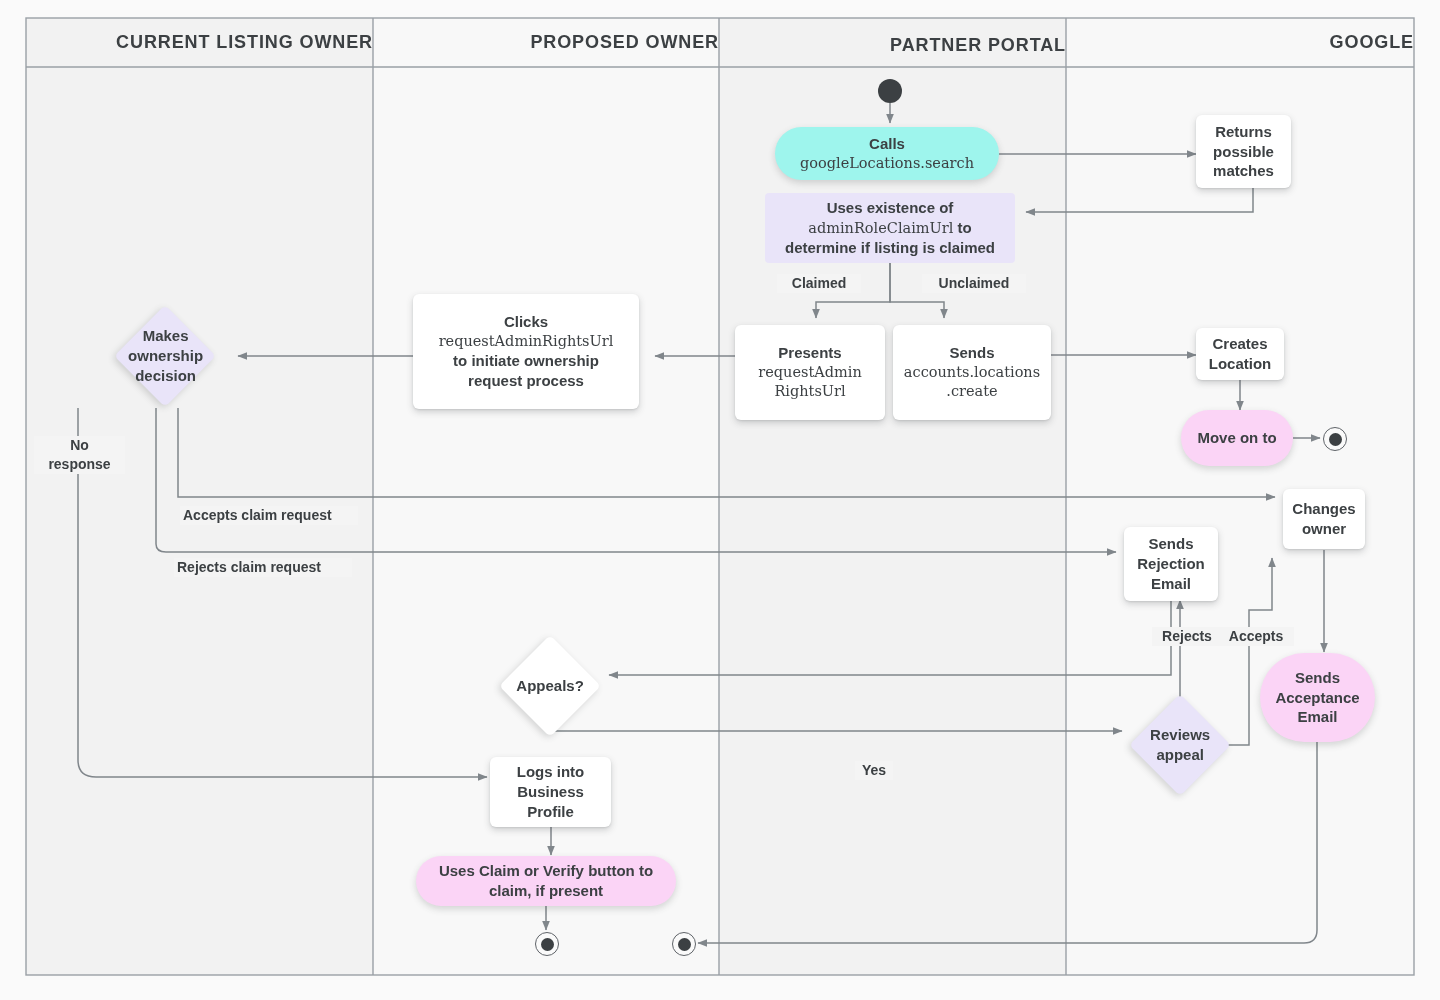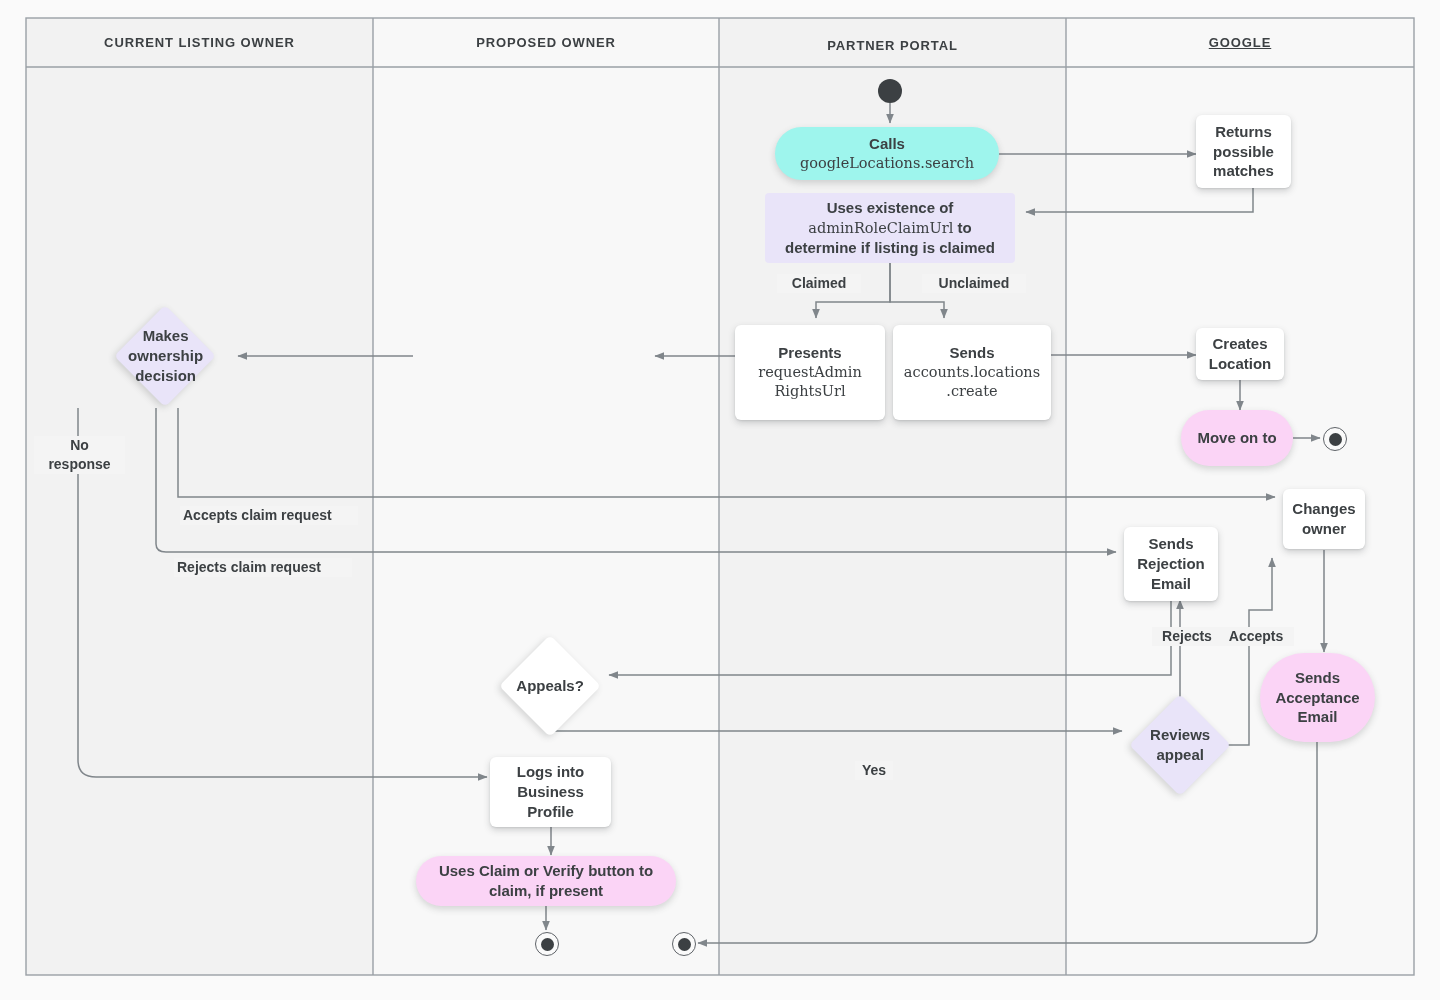--- a/index.html
+++ b/index.html
@@ -7,22 +7,22 @@
     width:1440px;height:1000px;
     background:#fafafa;
     font-family:"Liberation Sans", sans-serif;
     overflow:hidden;
   }
   #stage{position:relative;width:1440px;height:1000px;}
   svg#wires{position:absolute;left:0;top:0;width:1440px;height:1000px;}
 
   .lane-head{
     position:absolute;
-    display:flex;align-items:center;justify-content:center;
-    font-size:13px;font-weight:700;letter-spacing:.9px;
+    display:flex;align-items:center;justify-content:flex-end;
+    font-size:18px;font-weight:700;letter-spacing:.9px;
     color:#3c4043;
     text-transform:uppercase;
   }
   .node{
     position:absolute;
     display:flex;align-items:center;justify-content:center;
     text-align:center;
     box-sizing:border-box;
     color:#3c4043;
     font-size:15px;font-weight:700;
@@ -146,21 +146,21 @@
 
   <div class="lane-head" style="left:26px;top:18px;width:347px;height:49px;">
     <span>CURRENT LISTING OWNER</span>
   </div>
   <div class="lane-head" style="left:373px;top:18px;width:346px;height:49px;">
     <span>PROPOSED OWNER</span>
   </div>
   <div class="lane-head" style="left:719px;top:18px;width:347px;height:55px;">
     <span>PARTNER PORTAL</span>
   </div>
-  <div class="lane-head" style="left:1066px;top:18px;width:348px;height:49px;text-decoration:underline;">
+  <div class="lane-head" style="left:1066px;top:18px;width:348px;height:49px;">
     <span>GOOGLE</span>
   </div>
 
   <div class="startdot" style="left:878px;top:79px;"></div>
 
   <div class="node pill cyan" style="left:775px;top:127px;width:224px;height:53px;flex-direction:column;">
     <span>Calls</span>
     <span class="mono">googleLocations.search</span>
   </div>
 
@@ -191,20 +191,26 @@
   <div class="node rect" style="left:1196px;top:328px;width:88px;height:52px;padding:0 6px;">
     <span>Creates Location</span>
   </div>
 
   <div class="node pill pinky" style="left:1181px;top:410px;width:112px;height:56px;">
     <span>Move on to</span>
   </div>
 
   <div class="enddot" style="left:1323px;top:427px;"></div>
 
+  <div class="node rect" style="left:413px;top:294px;width:226px;height:115px;flex-direction:column;padding:0 8px;">
+    <span>Clicks</span>
+    <span class="mono">requestAdminRightsUrl</span>
+    <span>to initiate ownership</span>
+    <span>request process</span>
+  </div>
 
   <div class="node diamond" style="left:129px;top:320px;width:72px;height:72px;">
     <span>Makes ownership decision</span>
   </div>
 
   <div class="node rect" style="left:1283px;top:489px;width:82px;height:60px;padding:0 6px;">
     <span>Changes owner</span>
   </div>
 
   <div class="node rect" style="left:1124px;top:527px;width:94px;height:74px;padding:0 22px;">

